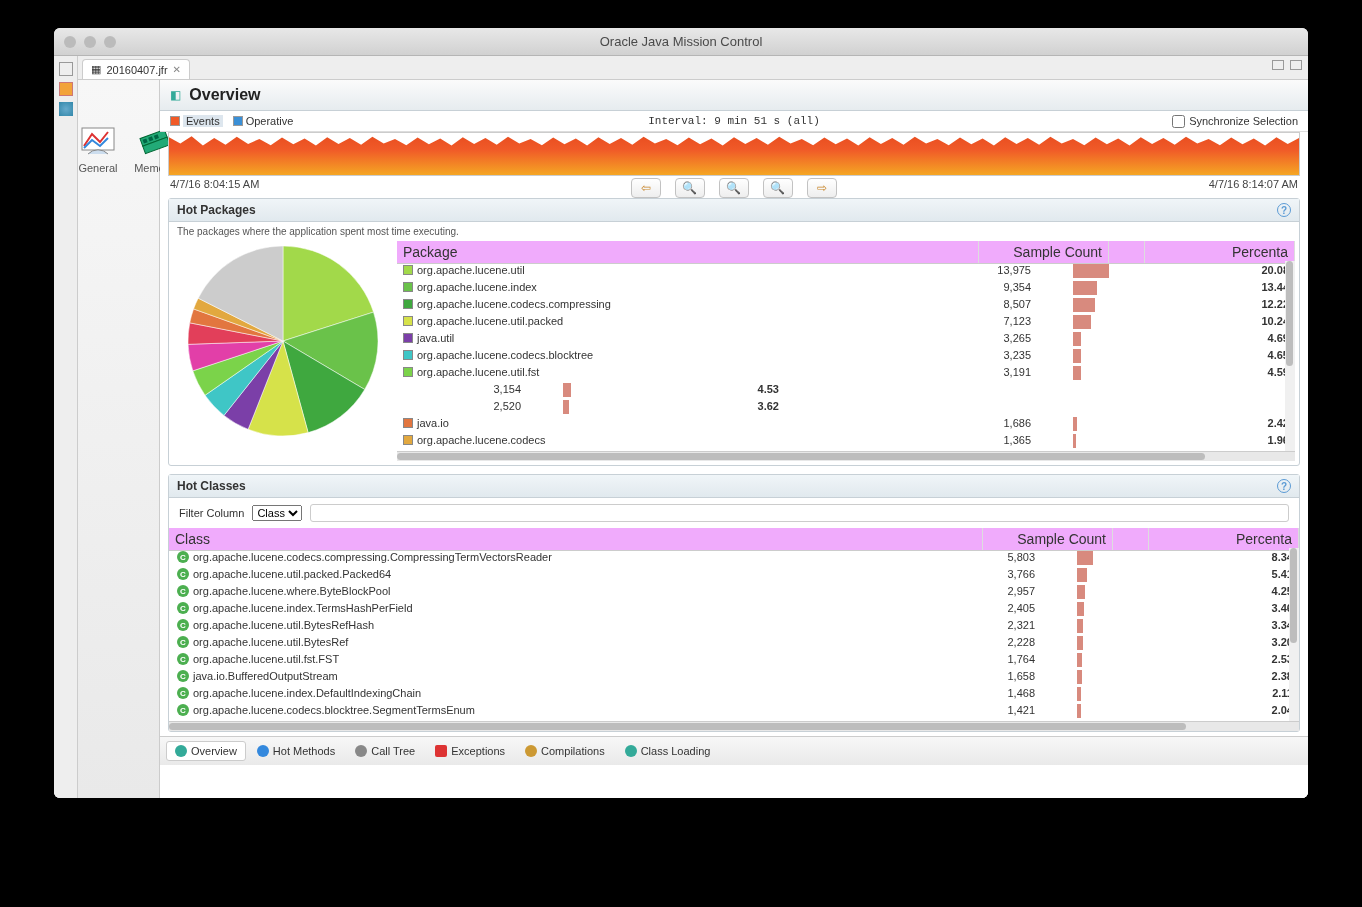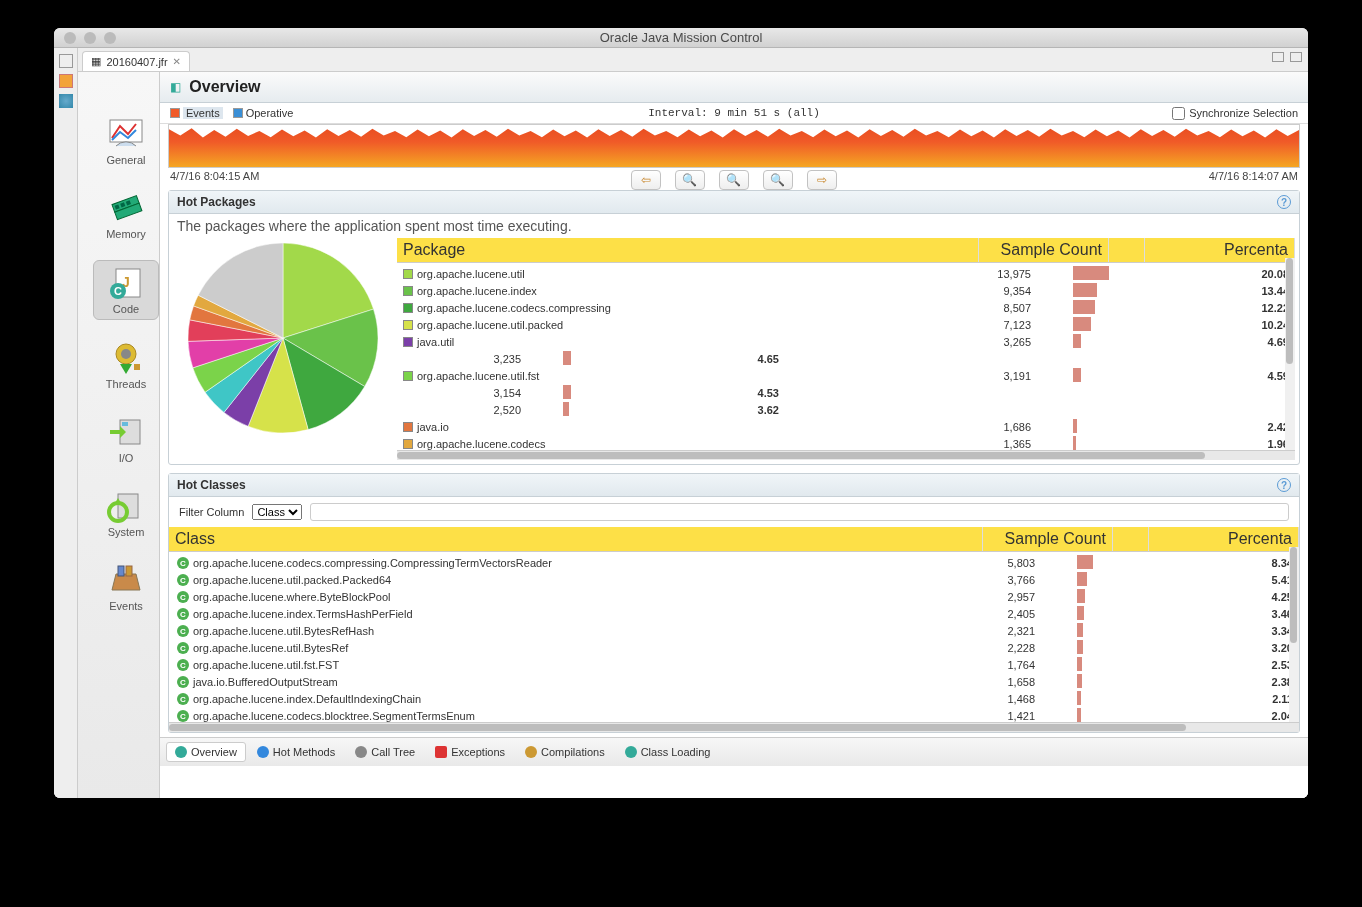--- a/index.html
+++ b/index.html
@@ -1,61 +1,61 @@
 <!DOCTYPE html>
 <html><head>
 <meta charset="utf-8">
 <style>
 * { box-sizing: border-box; margin: 0; padding: 0; }
 body { background: #000; width: 1362px; height: 907px; font-family: -apple-system, "Helvetica Neue", Arial, sans-serif; font-size: 12px; color: #333; position: relative; }
 .window { position: absolute; left: 54px; top: 28px; width: 1254px; height: 770px; background: #ececec; border-radius: 6px; box-shadow: 0 10px 40px rgba(0,0,0,0.5); overflow: hidden; display: flex; flex-direction: column; }
-.titlebar { height: 20px; background: linear-gradient(#e8e8e8,#d1d1d1); border-bottom: 1px solid #b5b5b5; display: flex; align-items: center; position: relative; }
+.titlebar { height: 28px; background: linear-gradient(#e8e8e8,#d1d1d1); border-bottom: 1px solid #b5b5b5; display: flex; align-items: center; position: relative; }
 .traffic { display: flex; gap: 8px; margin-left: 10px; }
 .traffic span { width: 12px; height: 12px; border-radius: 50%; background: #bbb; display: inline-block; }
 .title { position: absolute; left: 0; right: 0; text-align: center; font-size: 13px; color: #4a4a4a; }
 .body { flex: 1; display: flex; background: #eee; }
 .leftgutter { width: 24px; background: #eee; border-right: 1px solid #ccc; padding-top: 6px; display: flex; flex-direction: column; align-items: center; gap: 6px; }
 .leftgutter span { width: 14px; height: 14px; display: inline-block; }
 .main { flex: 1; display: flex; flex-direction: column; }
 .tabbar { height: 24px; background: #eee; border-bottom: 1px solid #ccc; display: flex; align-items: flex-end; padding-left: 4px; position: relative; }
 .tab { background: #fff; border: 1px solid #ccc; border-bottom: none; border-top-left-radius: 4px; border-top-right-radius: 4px; padding: 3px 8px; font-size: 11px; display: flex; align-items: center; gap: 5px; }
 .tab .x { color: #888; font-size: 10px; }
 .tabbar .wincontrols { position: absolute; right: 6px; top: 4px; display: flex; gap: 6px; }
 .tabbar .wincontrols span { width: 12px; height: 10px; border: 1px solid #999; display: inline-block; }
 .content { flex: 1; display: flex; background: #eee; }
-.sidenav { width: 82px; background: linear-gradient(#f7f7f7,#e9e9e9); border-right: 1px solid #ccc; display: flex; flex-direction: column; align-items: flex-end; padding-top: 40px; gap: 16px; }
+.sidenav { width: 82px; background: linear-gradient(#f7f7f7,#e9e9e9); border-right: 1px solid #ccc; display: flex; flex-direction: row; align-items: flex-start; padding-top: 40px; gap: 16px; }
 .navitem { width: 66px; text-align: center; font-size: 11px; color: #555; cursor: pointer; padding: 4px 0; border-radius: 6px; }
 .navitem.selected { background: #d9d9d9; border: 1px solid #bbb; }
 .navicon { width: 40px; height: 36px; margin: 0 auto 2px; position: relative; }
 .mainpane { flex: 1; display: flex; flex-direction: column; background: #fff; overflow: hidden; }
 .pageheader { padding: 6px 10px; background: linear-gradient(#fbfbfb,#e6ecef); border-bottom: 1px solid #c7d0d6; display: flex; align-items: center; gap: 8px; }
 .pageheader h1 { font-size: 16px; font-weight: bold; color: #222; }
 .legendbar { padding: 4px 10px; background: #fff; border-bottom: 1px solid #ddd; display: flex; align-items: center; font-size: 11px; position: relative; }
 .legendbar .sw { width: 10px; height: 10px; display: inline-block; margin-right: 3px; border: 1px solid #999; }
 .legendbar .interval { position: absolute; left: 50%; transform: translateX(-50%); font-family: Liberation Mono, monospace; }
 .legendbar .sync { position: absolute; right: 10px; display: flex; align-items: center; gap: 4px; }
 .timeline { height: 44px; background: #fff; border: 1px solid #ccc; margin: 0 8px; overflow: hidden; position: relative; }
 .timeline .wave { position: absolute; bottom: 0; left: 0; right: 0; height: 42px; background: linear-gradient(to top,#f5a623 0%, #f05a28 60%, #e84c1f 100%); clip-path: polygon(0 100%, 0 10%, 1% 25%, 2% 8%, 3% 30%, 4% 12%, 5% 28%, 6% 9%, 7% 26%, 8% 14%, 9% 29%, 10% 11%, 11% 27%, 12% 13%, 13% 30%, 14% 10%, 15% 26%, 16% 12%, 17% 28%, 18% 9%, 19% 25%, 20% 14%, 21% 29%, 22% 11%, 23% 27%, 24% 13%, 25% 30%, 26% 10%, 27% 26%, 28% 12%, 29% 28%, 30% 9%, 31% 25%, 32% 14%, 33% 29%, 34% 11%, 35% 27%, 36% 13%, 37% 30%, 38% 10%, 39% 26%, 40% 12%, 41% 28%, 42% 9%, 43% 25%, 44% 14%, 45% 29%, 46% 11%, 47% 27%, 48% 13%, 49% 30%, 50% 10%, 51% 26%, 52% 12%, 53% 28%, 54% 9%, 55% 25%, 56% 14%, 57% 29%, 58% 11%, 59% 27%, 60% 13%, 61% 30%, 62% 10%, 63% 26%, 64% 12%, 65% 28%, 66% 9%, 67% 25%, 68% 14%, 69% 29%, 70% 11%, 71% 27%, 72% 13%, 73% 30%, 74% 10%, 75% 26%, 76% 12%, 77% 28%, 78% 9%, 79% 25%, 80% 14%, 81% 29%, 82% 11%, 83% 27%, 84% 13%, 85% 30%, 86% 10%, 87% 26%, 88% 12%, 89% 28%, 90% 9%, 91% 25%, 92% 14%, 93% 29%, 94% 11%, 95% 27%, 96% 13%, 97% 30%, 98% 10%, 99% 26%, 100% 12%, 100% 100%); }
 .timefoot { display: flex; justify-content: space-between; padding: 2px 10px 4px; font-size: 11px; color: #444; position: relative; }
 .timefoot .toolbar { position: absolute; left: 50%; transform: translateX(-50%); display: flex; gap: 14px; }
 .tbtn { width: 30px; height: 20px; border: 1px solid #c2c2c2; border-radius: 4px; background: linear-gradient(#fff,#eee); display: flex; align-items: center; justify-content: center; font-size: 12px; color: #c9872c; cursor: pointer; }
 .section { margin: 4px 8px; border: 1px solid #c7d0d6; border-radius: 3px; background: #fff; display: flex; flex-direction: column; }
 .sechead { background: linear-gradient(#f0f5f8,#e1e9ee); border-bottom: 1px solid #c7d0d6; padding: 4px 8px; font-weight: bold; font-size: 12px; display: flex; justify-content: space-between; align-items: center; }
 .help { width: 14px; height: 14px; border-radius: 50%; border: 1px solid #5b9bd5; color: #5b9bd5; font-size: 10px; display: flex; align-items: center; justify-content: center; cursor: pointer; }
-.subtext { padding: 4px 8px; font-size: 14px; color: #555; }
+.subtext { padding: 4px 8px; font-size: 10px; color: #555; }
 .hp-body { display: flex; padding: 0 4px 4px; gap: 4px; }
 .pie { width: 220px; height: 200px; display: flex; align-items: center; justify-content: center; }
 .grid { flex: 1; overflow: hidden; position: relative; }
-.ghead { display: flex; border-bottom: 1px solid #ccc; font-size: 16px; color: #333; background: #fde047; }
+.ghead { display: flex; border-bottom: 1px solid #ccc; font-size: 14px; color: #333; background: #f0abfc; }
 .ghead > div { padding: 3px 6px; border-right: 1px solid #ddd; }
 .col-pkg { flex: 1; }
 .col-count { width: 130px; text-align: right; }
 .col-bar { width: 36px; }
 .col-pct { width: 150px; text-align: right; }
-.grow { display: flex; font-size: 11px; align-items: flex-end; height: 17px; gap: 36px; }
+.grow { display: flex; font-size: 11px; align-items: flex-start; height: 17px; gap: 36px; }
 .grow > div { padding: 0 6px; }
 .grow .col-pkg { display: flex; align-items: center; gap: 4px; }
 .sw2 { width: 10px; height: 10px; border: 1px solid #888; display: inline-block; }
 .grow .col-count { font-weight: normal; }
 .grow .col-bar { padding: 0; }
 .grow .col-bar .bar { height: 14px; background: #d88a7e; }
 .grow .col-pct { font-weight: bold; }
 .scroll-h { height: 10px; background: #e8e8e8; border-top: 1px solid #ccc; position: relative; }
 .scroll-h .thumb { position: absolute; left: 0; width: 90%; top: 1px; height: 7px; background: #bdbdbd; border-radius: 4px; }
 .scroll-v { position: absolute; right: 0; top: 20px; bottom: 10px; width: 10px; background: #f0f0f0; }
@@ -272,20 +272,24 @@
                         <span class="sw2" style="background:#7b3fa8"></span>
                         <span>java.util</span>
                       </div>
                       <div class="col-count">3,265</div>
                       <div class="col-bar">
                         <div class="bar" style="width:8px"></div>
                       </div>
                       <div class="col-pct">4.69</div>
                     </div>
                     <div class="grow">
+                      <div class="col-pkg">
+                        <span class="sw2" style="background:#3fc6c6"></span>
+                        <span>org.apache.lucene.codecs.blocktree</span>
+                      </div>
                       <div class="col-count">3,235</div>
                       <div class="col-bar">
                         <div class="bar" style="width:8px"></div>
                       </div>
                       <div class="col-pct">4.65</div>
                     </div>
                     <div class="grow">
                       <div class="col-pkg">
                         <span class="sw2" style="background:#7bd34a"></span>
                         <span>org.apache.lucene.util.fst</span>

